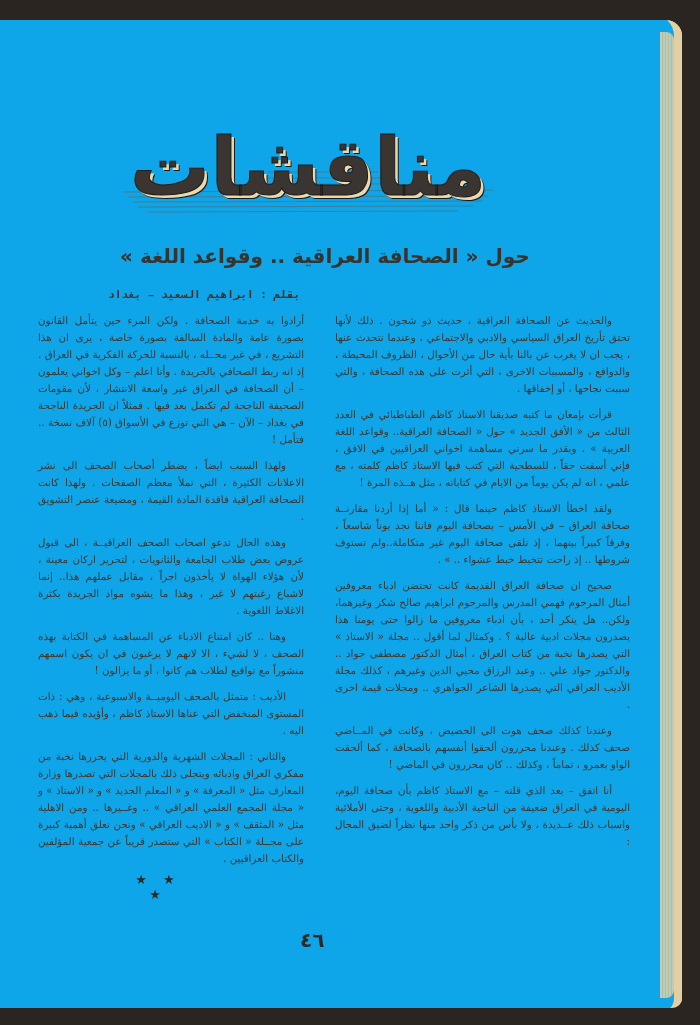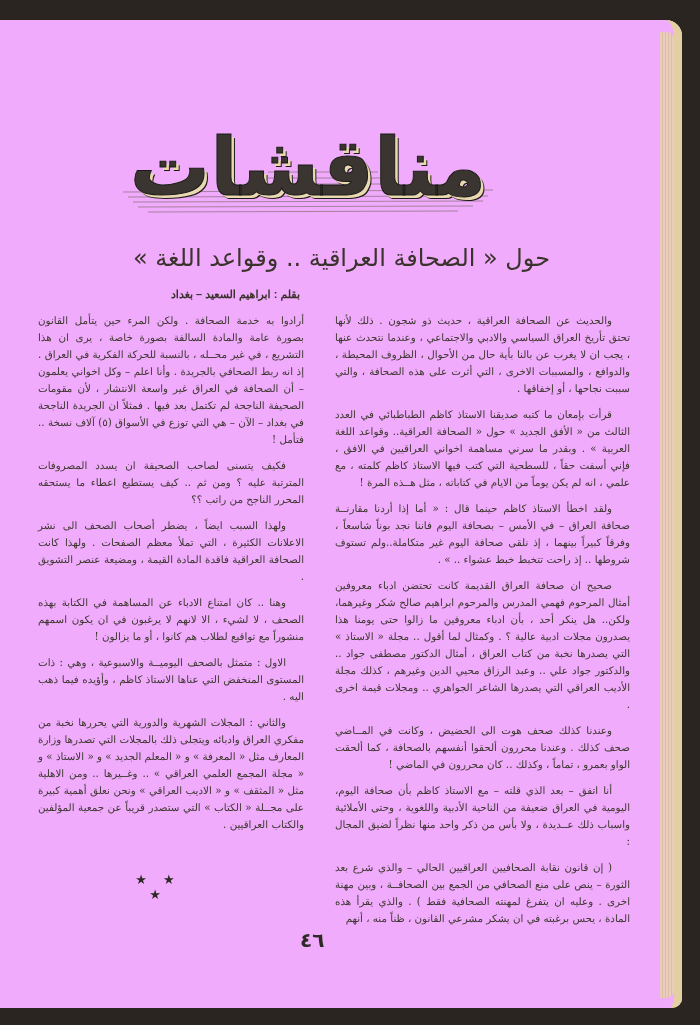--- a/index.html
+++ b/index.html
@@ -3,48 +3,48 @@
 <meta charset="utf-8">
 <style>
   html, body { margin:0; padding:0; }
   body {
     width:700px; height:1025px; overflow:hidden;
     background:#2a2520; position:relative;
     font-family:"DejaVu Serif", serif;
   }
   .page {
     position:absolute; left:0; top:20px; width:682px; height:988px;
-    background:#f0abfc;
+    background:#0ea5e9;
     border-top-right-radius:16px; border-bottom-right-radius:10px;
     box-shadow: inset -14px 0 0 -6px #e3cfa2, inset -22px 0 0 -16px #d9c494;
   }
   .page::after {
     content:""; position:absolute; right:8px; top:12px; bottom:10px; width:14px;
     background: repeating-linear-gradient(90deg,#e8d6ad 0 2px,#d8c392 2px 3px);
     border-radius:0 8px 8px 0; opacity:.8;
   }
   .masthead {
     position:absolute; left:118px; top:92px; width:380px; height:110px;
   }
   .masthead svg { width:100%; height:100%; }
   .masthead-text {
     position:absolute; inset:0; display:flex; align-items:center; justify-content:center;
     direction:rtl; font-family:"DejaVu Sans", sans-serif; font-weight:bold;
     font-size:80px; color:#3a3530; letter-spacing:2px;
     -webkit-text-stroke:1px #1c1a18;
     text-shadow: 0 0 0 #fff, 3px 3px 0 #ead9b0, 4px 4px 0 #1c1a18;
   }
   .subtitle {
-    position:absolute; left:120px; top:224px; width:430px; text-align:right;
-    direction:rtl; font-family:"DejaVu Sans", sans-serif; font-weight:normal;
-    font-size:24px; color:#3a332b;
+    position:absolute; left:120px; top:224px; width:430px; text-align:left;
+    direction:rtl; font-family:"DejaVu Sans", sans-serif; font-weight:bold;
+    font-size:20px; color:#3a332b;
   }
   .byline {
     position:absolute; left:40px; top:268px; width:260px; text-align:right;
-    direction:rtl; font-family:Liberation Sans, sans-serif; font-weight:bold;
+    direction:rtl; font-family:Liberation Mono, monospace; font-weight:bold;
     font-size:11px; color:#3a332b;
   }
   .col {
     position:absolute; direction:rtl; text-align:justify;
     font-family:"DejaVu Serif", serif; font-size:10.3px; line-height:17px;
     color:#3e3830;
   }
   .col p { margin:0 0 9px 0; text-indent:18px; }
   .col-right { left:335px; top:292px; width:295px; }
   .col-left  { left:38px;  top:292px; width:266px; }
@@ -81,27 +81,26 @@
   <div class="subtitle">حول « الصحافة العراقية .. وقواعد اللغة »</div>
   <div class="byline">بقلم : ابراهيم السعيد – بغداد</div>
 
   <div class="col col-right">
     <p>والحديث عن الصحافة العراقية ، حديث ذو شجون . ذلك لأنها تحتق تأريخ العراق السياسي والادبي والاجتماعي ، وعندما نتحدث عنها ، يجب ان لا يغرب عن بالنا بأية حال من الأحوال ، الظروف المحيطة ، والدوافع ، والمسببات الاخرى ، التي أثرت على هذه الصحافة ، والتي سببت نجاحها ، أو إخفاقها .</p>
     <p>قرأت بإمعان ما كتبه صديقنا الاستاذ كاظم الطباطبائي في العدد الثالث من « الأفق الجديد » حول « الصحافة العراقية.. وقواعد اللغة العربية » . وبقدر ما سرني مساهمة اخواني العراقيين في الافق ، فإني أسفت حقاً ، للسطحية التي كتب فيها الاستاذ كاظم كلمته ، مع علمي ، انه لم يكن يوماً من الايام في كتاباته ، مثل هــذه المرة !</p>
     <p>ولقد اخطأ الاستاذ كاظم حينما قال : « أما إذا أردنا مقارنــة صحافة العراق – في الأمس – بصحافة اليوم فاننا نجد بوناً شاسعاً ، وفرقاً كبيراً بينهما ، إذ نلقى صحافة اليوم غير متكاملة..ولم تستوف شروطها .. إذ راحت تتخبط خبط عشواء .. » .</p>
     <p>صحيح ان صحافة العراق القديمة كانت تحتضن ادباء معروفين أمثال المرحوم فهمي المدرس والمرحوم ابراهيم صالح شكر وغيرهما، ولكن.. هل ينكر أحد ، بأن ادباء معروفين ما زالوا حتى يومنا هذا يصدرون مجلات ادبية عالية ؟ . وكمثال لما أقول .. مجلة « الاستاذ » التي يصدرها نخبة من كتاب العراق ، أمثال الدكتور مصطفى جواد .. والدكتور جواد علي .. وعبد الرزاق محيي الدين وغيرهم ، كذلك مجلة الأديب العراقي التي يصدرها الشاعر الجواهري .. ومجلات قيمة اخرى .</p>
     <p>وعندنا كذلك صحف هوت الى الحضيض ، وكانت في المــاضي صحف كذلك . وعندنا محررون ألحقوا أنفسهم بالصحافة ، كما ألحقت الواو بعمرو ، تماماً ، وكذلك .. كان محررون في الماضي !</p>
     <p>أنا اتفق – بعد الذي قلته – مع الاستاذ كاظم بأن صحافة اليوم، اليومية في العراق ضعيفة من الناحية الأدبية واللغوية ، وحتى الأملائية واسباب ذلك عــديدة ، ولا بأس من ذكر واحد منها نظراً لضيق المجال :</p>
-    <p>( إن قانون نقابة الصحافيين العراقيين الحالي – والذي شرع بعد الثورة – ينص على منع الصحافي من الجمع بين الصحافــة ، وبين مهنة اخرى . وعليه ان يتفرغ لمهنته الصحافية فقط ) . والذي يقرأ هذه المادة ، يحس برغبته في ان يشكر مشرعي القانون ، ظناً منه ، أنهم</p>
   </div>
 
   <div class="col col-left">
     <p style="text-indent:0">أرادوا به خدمة الصحافة . ولكن المرء حين يتأمل القانون بصورة عامة والمادة السالفة بصورة خاصة ، يرى ان هذا التشريع ، في غير محــله ، بالنسبة للحركة الفكرية في العراق . إذ انه ربط الصحافي بالجريدة . وأنا اعلم – وكل اخواني يعلمون – أن الصحافة في العراق غير واسعة الانتشار ، لأن مقومات الصحيفة الناجحة لم تكتمل بعد فيها . فمثلاً ان الجريدة الناجحة في بغداد – الآن – هي التي توزع في الأسواق (٥) آلاف نسخة .. فتأمل !</p>
-    <p>فكيف يتسنى لصاحب الصحيفة ان يسدد المصروفات المترتبة عليه ؟ ومن ثم .. كيف يستطيع اعطاء ما يستحقه المحرر الناجح من راتب ؟؟</p>
     <p>ولهذا السبب ايضاً ، يضطر أصحاب الصحف الى نشر الاعلانات الكثيرة ، التي تملأ معظم الصفحات . ولهذا كانت الصحافة العراقية فاقدة المادة القيمة ، ومضيعة عنصر التشويق .</p>
+    <p>وهذه الحال تدعو اصحاب الصحف العراقيــة ، الى قبول عروض بعض طلاب الجامعة والثانويات ، لتحرير اركان معينة ، لأن هؤلاء الهواة لا يأخذون اجراً ، مقابل عملهم هذا.. إنما لاشباع رغبتهم لا غير ، وهذا ما يشوه مواد الجريدة بكثرة الاغلاط اللغوية .</p>
     <p>وهنا .. كان امتناع الادباء عن المساهمة في الكتابة بهذه الصحف ، لا لشيء ، الا لانهم لا يرغبون في ان يكون اسمهم منشوراً مع تواقيع لطلاب هم كانوا ، أو ما يزالون !</p>
-    <p>الاول : متمثل بالصحف اليوميــة والاسبوعية ، وهي : ذات المستوى المنخفض التي عناها الاستاذ كاظم ، وأؤيده فيما ذهب اليه .</p>
+    <p>الأديب : متمثل بالصحف اليوميــة والاسبوعية ، وهي : ذات المستوى المنخفض التي عناها الاستاذ كاظم ، وأؤيده فيما ذهب اليه .</p>
     <p>والثاني : المجلات الشهرية والدورية التي يحررها نخبة من مفكري العراق وادبائه ويتجلى ذلك بالمجلات التي تصدرها وزارة المعارف مثل « المعرفة » و « المعلم الجديد » و « الاستاذ » و « مجلة المجمع العلمي العراقي » .. وغــيرها .. ومن الاهلية مثل « المثقف » و « الاديب العراقي » ونحن نعلق أهمية كبيرة على مجــلة « الكتاب » التي ستصدر قريباً عن جمعية المؤلفين والكتاب العراقيين .</p>
   </div>
 
   <div class="stars">★ ★ ★</div>
   <div class="page-number">٤٦</div>
 </div>
 
 </body></html>

